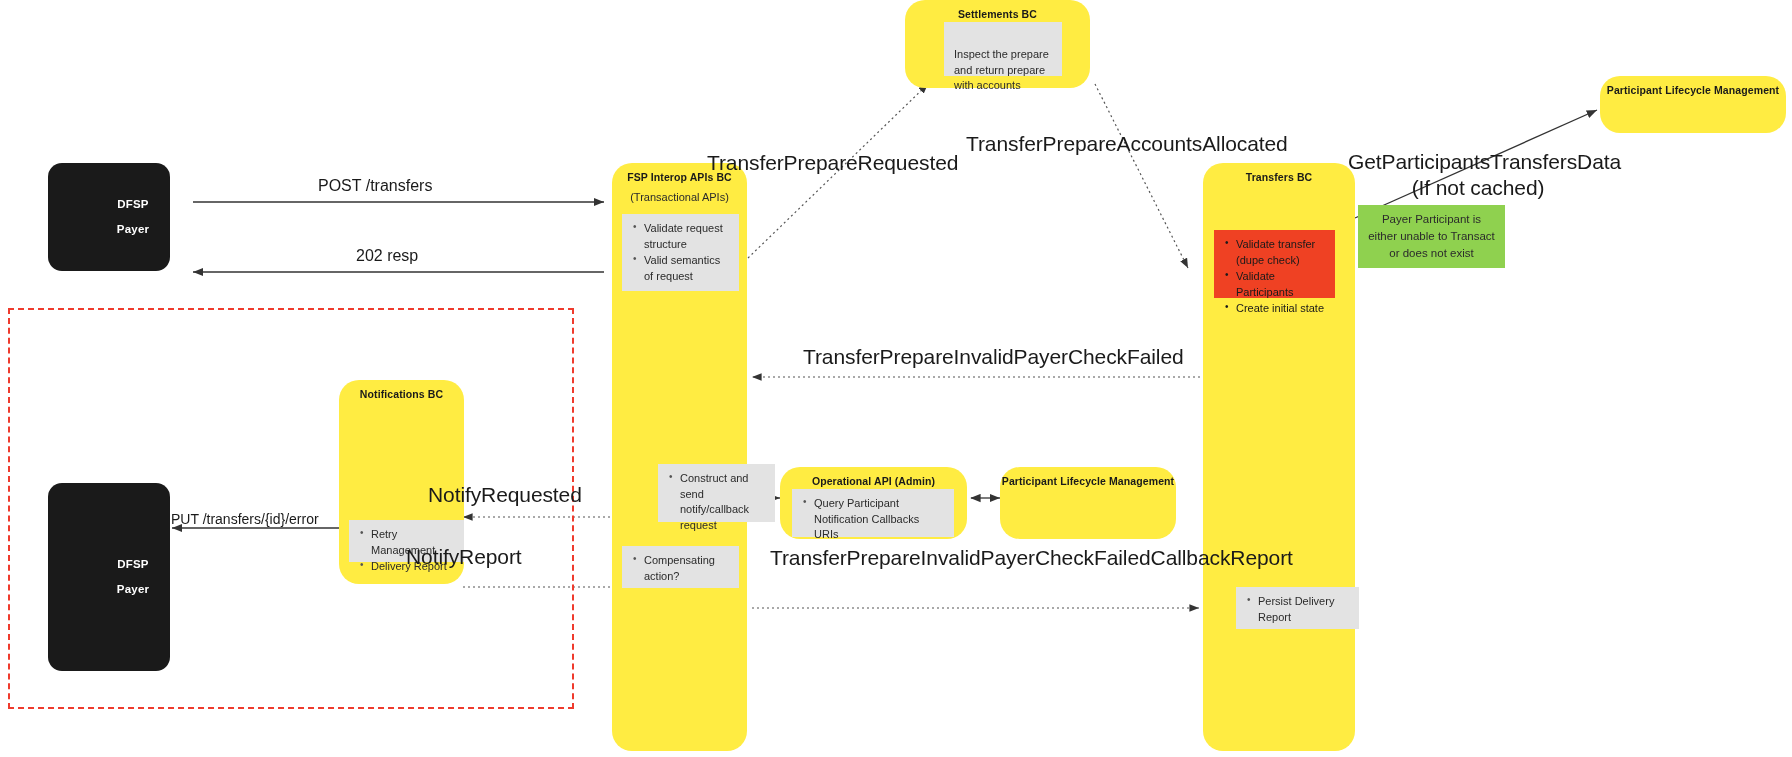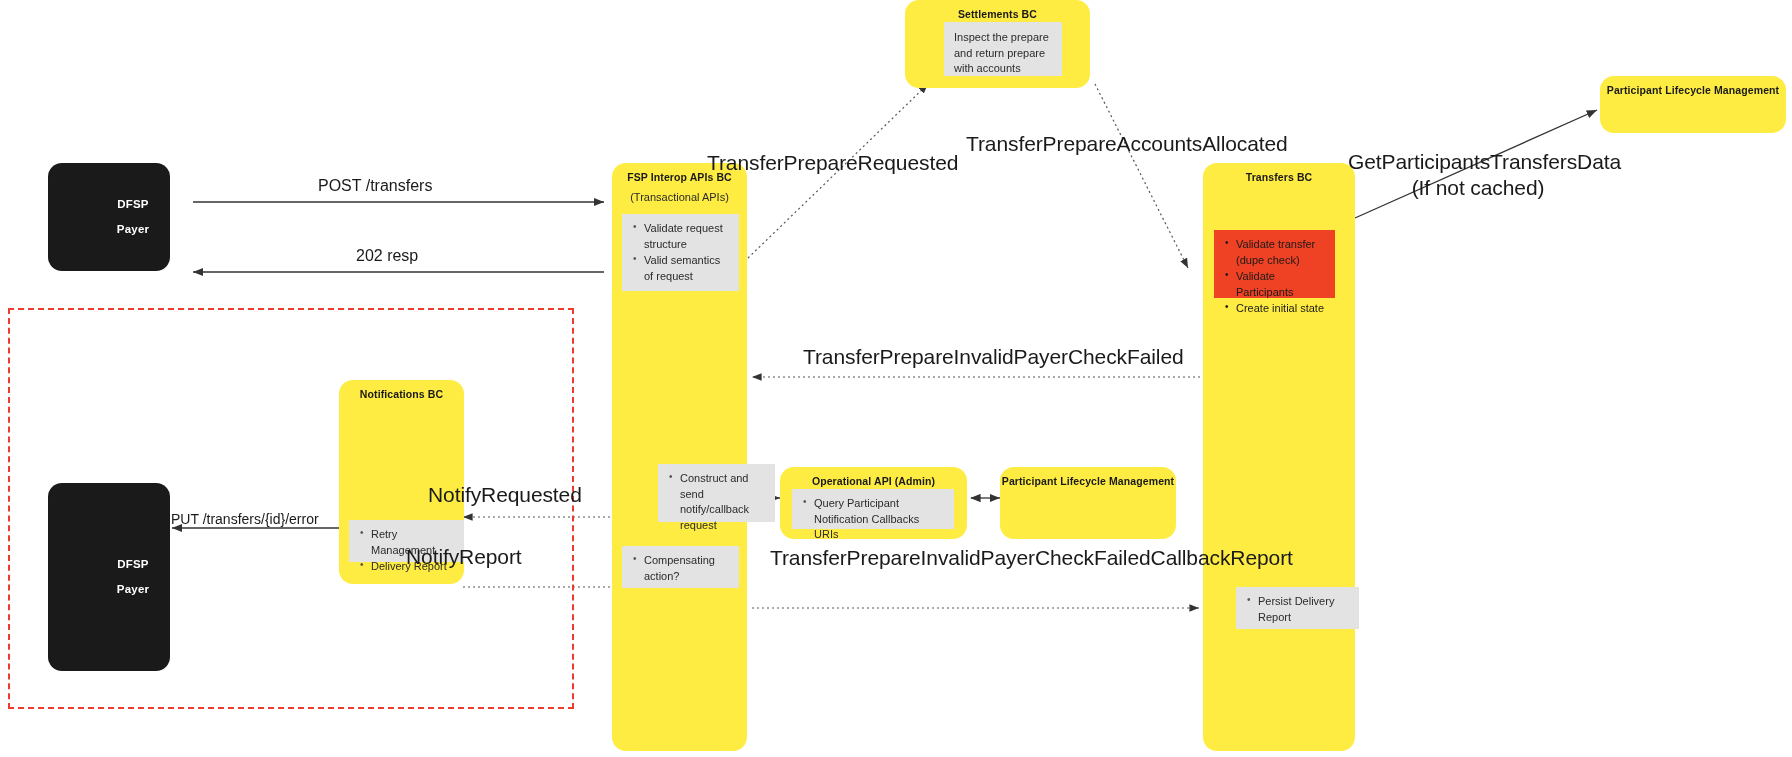--- a/index.html
+++ b/index.html
@@ -36,21 +36,21 @@
     letter-spacing: .2px;
     line-height: 1.1;
     padding-left: 48px;
   }
   .actor .ln { margin: 6px 0; }
 
   
   .bc {
     background: #ffeb3b;
     background: #ffec42;
-    border-radius: 14px;
+    border-radius: 20px;
   }
   .bc-title {
     position: absolute;
     left: 0; right: 0;
     top: 8px;
     text-align: center;
     font-size: 10.5px;
     font-weight: bold;
     color: #1a1a1a;
     letter-spacing: .1px;
@@ -83,21 +83,21 @@
     margin: 0 0 1px 0;
   }
   .panel li::before {
     content: "\2022";
     position: absolute;
     left: -11px;
     top: -1px;
     font-size: 10px;
     color: #555;
   }
-  .panel.plain { padding: 8px 10px; }
+  .panel.plain { padding: 25px 10px; }
 
   
   .panel.alert {
     background: #ef4123;
     color: #1a1a1a;
   }
   .panel.alert li::before { color: #1a1a1a; }
 
   
   .note-green {
@@ -267,35 +267,38 @@
     <div class="panel" style="left:10px; top:140px; width:115px; height:42px;">
       <ul>
         <li>Retry Management</li>
         <li>Delivery Report</li>
       </ul>
     </div>
   </div>
 
   <div class="node bc" style="left:780px; top:467px; width:187px; height:72px;">
     <div class="bc-title">Operational API (Admin)</div>
-    <div class="panel" style="left:12px; top:22px; width:162px; height:40px;">
+    <div class="panel" style="left:12px; top:22px; width:162px; height:48px;">
       <ul>
         <li>Query Participant Notification Callbacks URIs</li>
       </ul>
     </div>
   </div>
 
   <div class="node bc" style="left:1000px; top:467px; width:176px; height:72px;">
     <div class="bc-title">Participant Lifecycle Management</div>
   </div>
 
   <div class="node bc" style="left:1600px; top:76px; width:186px; height:57px;">
     <div class="bc-title">Participant Lifecycle Management</div>
   </div>
 
+  <div class="note-green" style="left:1358px; top:205px; width:147px; height:63px;">
+    <span>Payer Participant is either unable to Transact or does not exist</span>
+  </div>
 
 
   <div class="elabel" style="left:318px; top:176px; font-size:16px;">POST /transfers</div>
 
   <div class="elabel" style="left:356px; top:246px; font-size:16px;">202 resp</div>
 
   <div class="elabel big" style="left:707px; top:150px;">TransferPrepareRequested</div>
 
   <div class="elabel big" style="left:966px; top:131px;">TransferPrepareAccountsAllocated</div>
 

